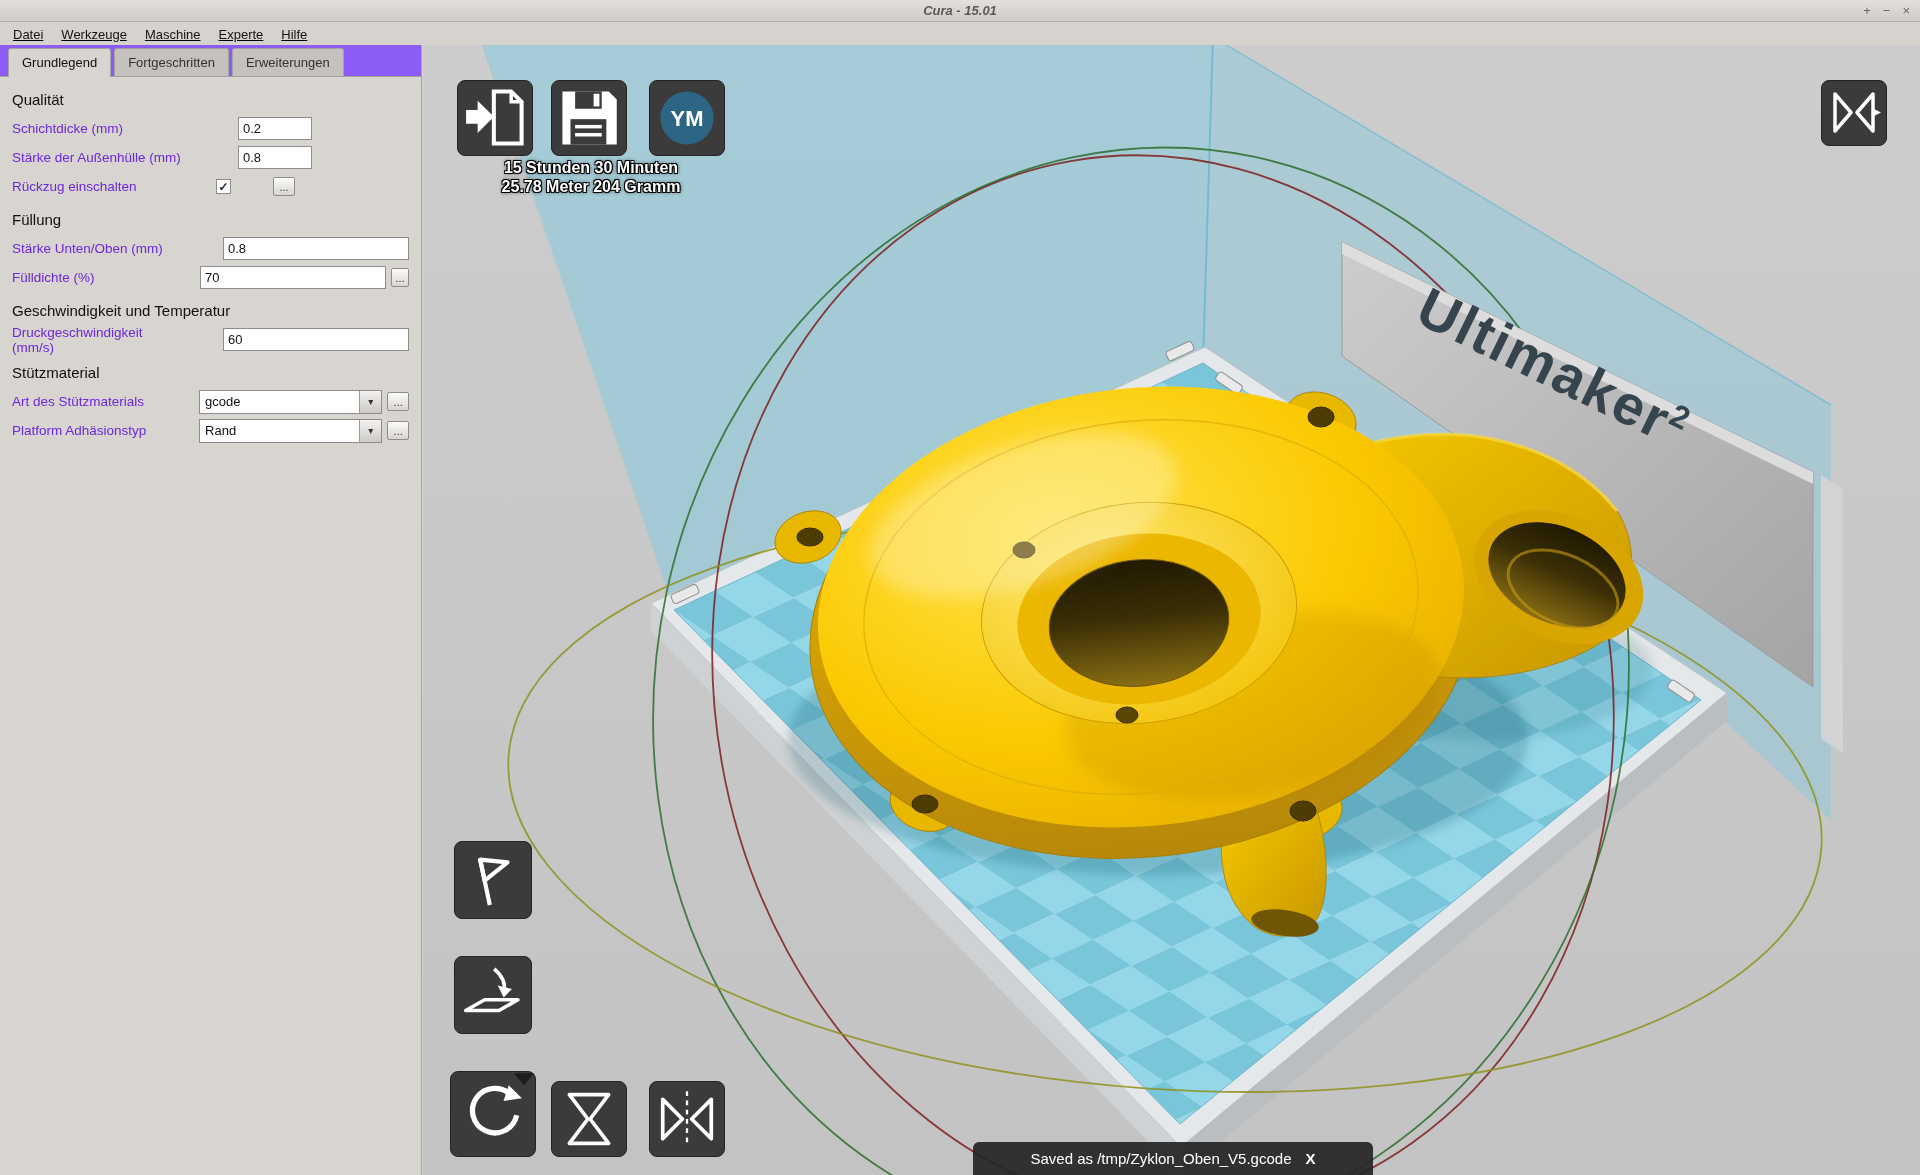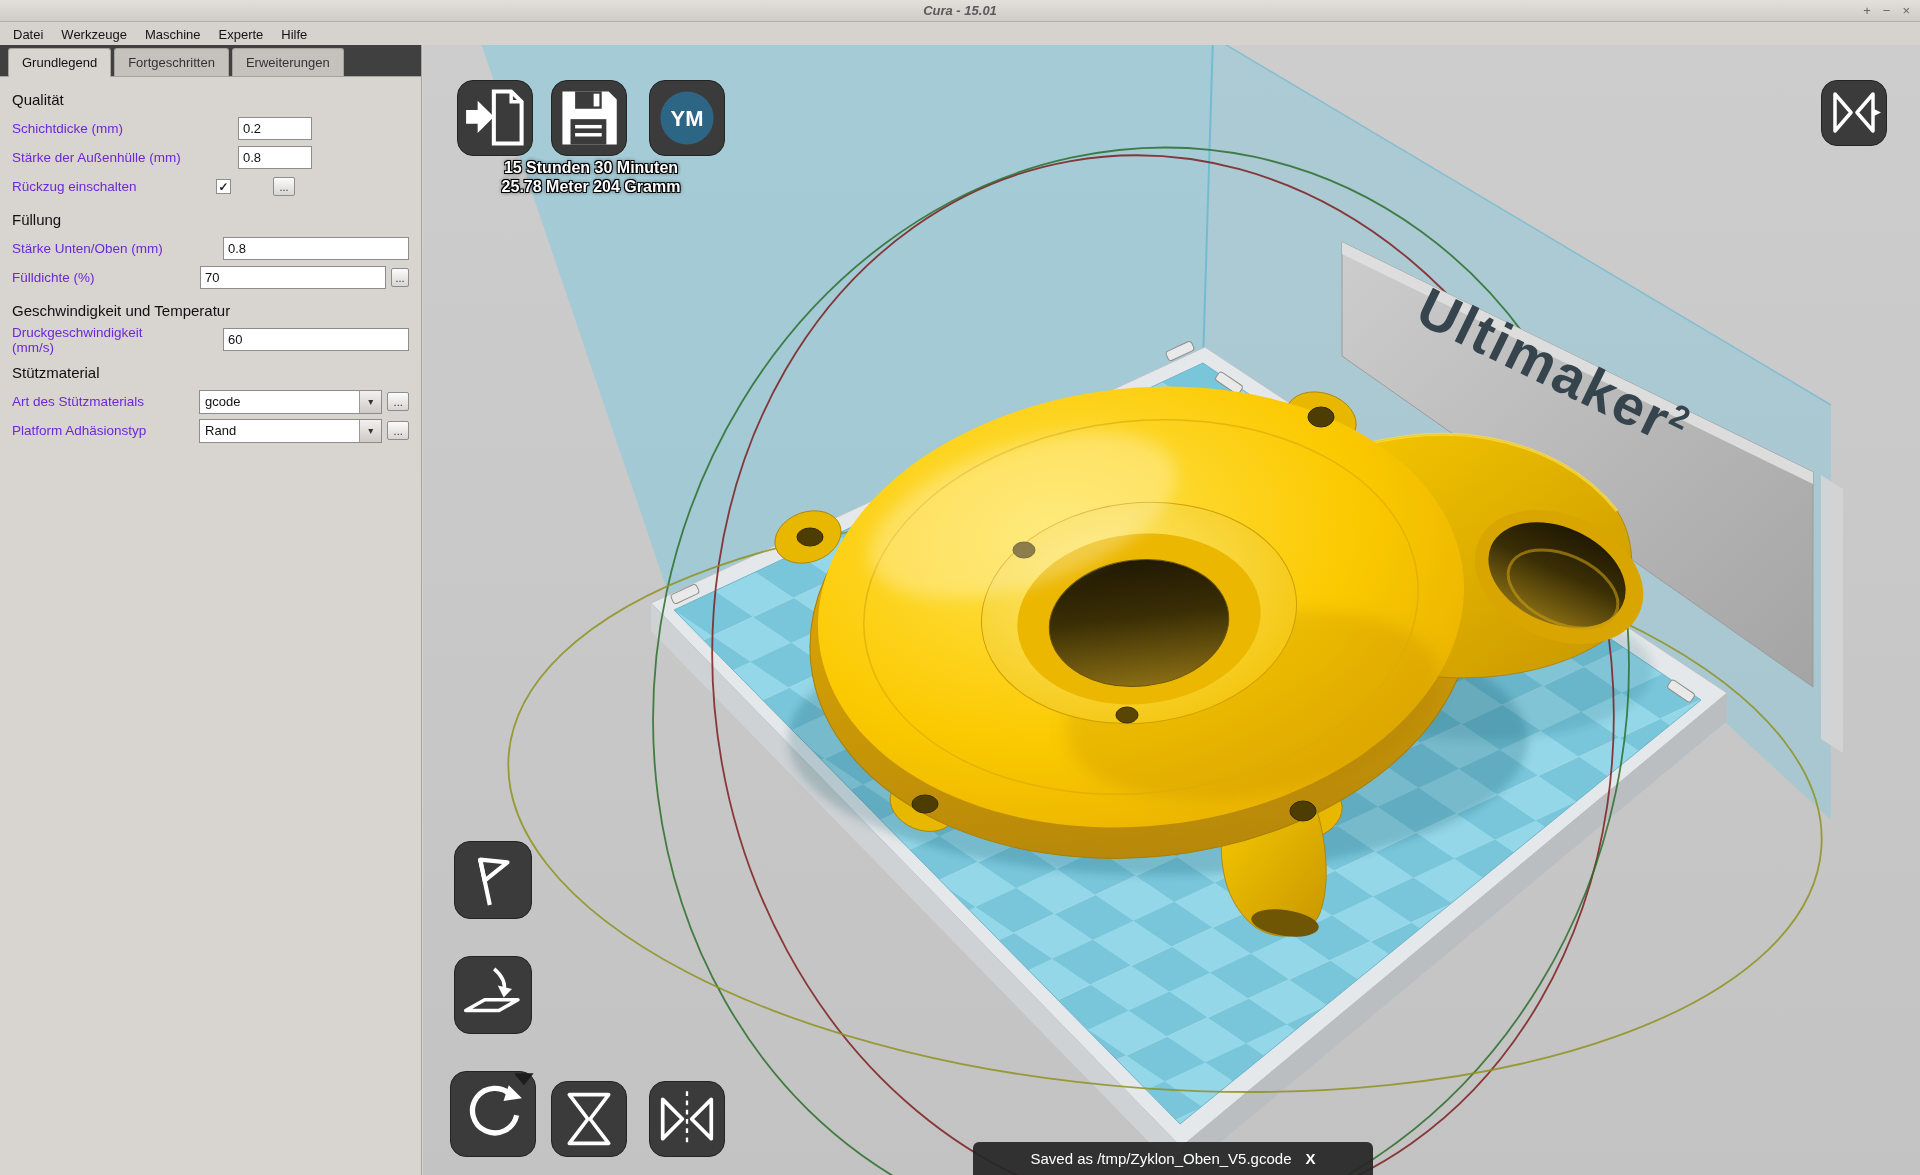--- a/index.html
+++ b/index.html
@@ -21,30 +21,30 @@
   }
   .titlebar .controls{
     position:absolute; right:10px; top:0; height:22px;
     display:flex; gap:12px; align-items:center;
     font-size:13px; color:#666;
   }
   .titlebar .controls span{ cursor:pointer; line-height:22px; }
   
   .menubar{
     position:absolute; top:23px; left:0; width:1920px; height:22px;
-    background:#d6d2ce; display:flex; align-items:center; padding-left:4px;
+    background:#d6d2ce; display:flex; align-items:center; padding-left:4px;text-decoration:underline;
   }
   .menu-item{ font-size:13px; color:#141414; padding:2px 9px; cursor:pointer; }
   
   .sidebar{
     position:absolute; top:45px; left:0; width:422px; bottom:0;
     background:#d8d4d0; border-right:1px solid #a6a29e;
   }
   .tabstrip{
-    height:32px; background:#404040; display:flex; align-items:flex-end;
+    height:32px; background:#8b5cf6; display:flex; align-items:flex-end;
     padding-left:8px; gap:3px; border-bottom:1px solid #a6a29e;
   }
   .tab{
     font-size:13px; color:#333; padding:6px 13px;
     border:1px solid #a6a29e; border-bottom:none; border-radius:3px 3px 0 0;
     background:#c5c1bd; cursor:pointer; position:relative;
   }
   .tab.active{ background:#d8d4d0; top:1px; padding-bottom:7px; color:#111; }
   .panel{ padding:10px 12px 0 12px; }
   .section-title{ font-size:15px; font-weight:normal; color:#101010; margin:10px 0 6px 0; }
@@ -81,21 +81,21 @@
     color:#333; line-height:22px;
   }
   
   .viewport{
     position:absolute; left:423px; top:45px; right:0; bottom:0;
     background:#c9c9c9; overflow:hidden;
   }
   .scene{ position:absolute; left:0; top:0; }
   .tool-btn{
     position:absolute; background:#3b3b3b; border:1px solid #242424;
-    border-radius:16px; cursor:pointer; padding:0;
+    border-radius:8px; cursor:pointer; padding:0;
   }
   .tool-btn svg{ width:100%; height:100%; display:block; }
   .stats{
     position:absolute; left:0; top:113px; width:336px; text-align:center;
     font-size:16px; font-weight:bold; color:#fff; line-height:19px;
     text-shadow:-1px -1px 0 #000, 1px -1px 0 #000, -1px 1px 0 #000, 1px 1px 0 #000, 0 0 4px #000;
   }
   .notification{
     position:absolute; left:550px; bottom:0; width:400px; height:33px;
     background:rgba(38,38,38,.93); border-radius:6px 6px 0 0;

